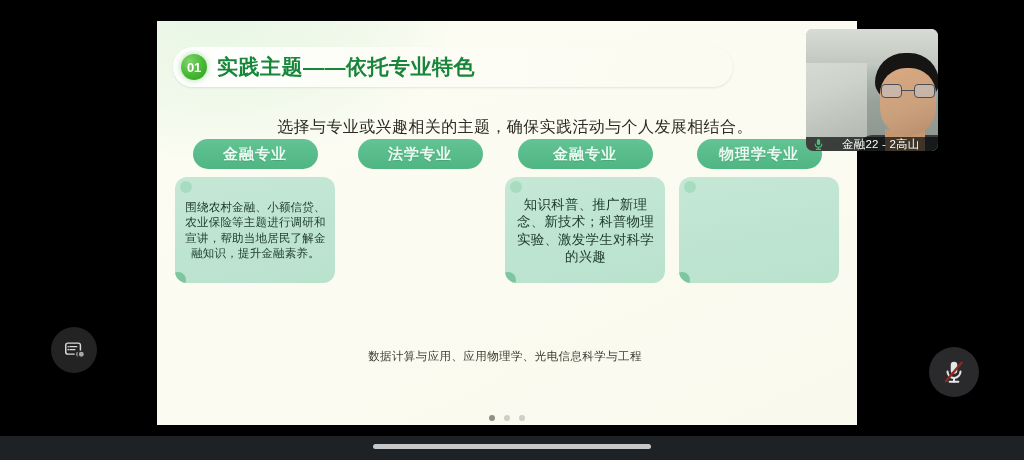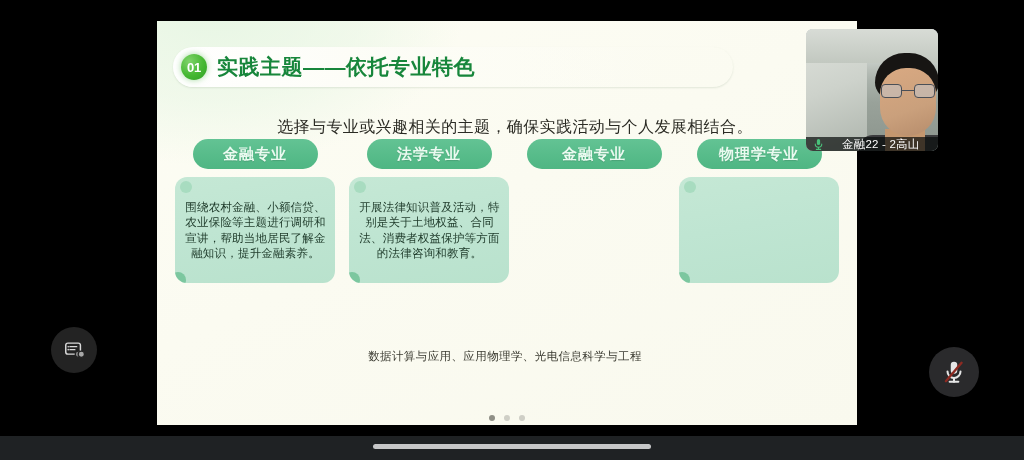--- a/index.html
+++ b/index.html
@@ -349,29 +349,29 @@
         <div class="pill">金融专业</div>
         <div class="card">
           <span class="card-dot-tl"></span>
           <span class="card-dot-bl"></span>
           <div class="card-text">围绕农村金融、小额信贷、农业保险等主题进行调研和宣讲，帮助当地居民了解金融知识，提升金融素养。</div>
         </div>
       </div>
 
       <div class="column">
         <div class="pill">法学专业</div>
+      </div>
+
+      <div class="column">
+        <div class="pill">金融专业</div>
         <div class="card">
           <span class="card-dot-tl"></span>
           <span class="card-dot-bl"></span>
-          <div class="card-text">开展法律知识普及活动，特别是关于土地权益、合同法、消费者权益保护等方面的法律咨询和教育。</div>
+          <div class="card-text lg">知识科普、推广新理念、新技术；科普物理实验、激发学生对科学的兴趣</div>
         </div>
-      </div>
-
-      <div class="column">
-        <div class="pill">金融专业</div>
       </div>
 
       <div class="column">
         <div class="pill">物理学专业</div>
         <div class="card">
           <span class="card-dot-tl"></span>
           <span class="card-dot-bl"></span>
         </div>
       </div>
 

